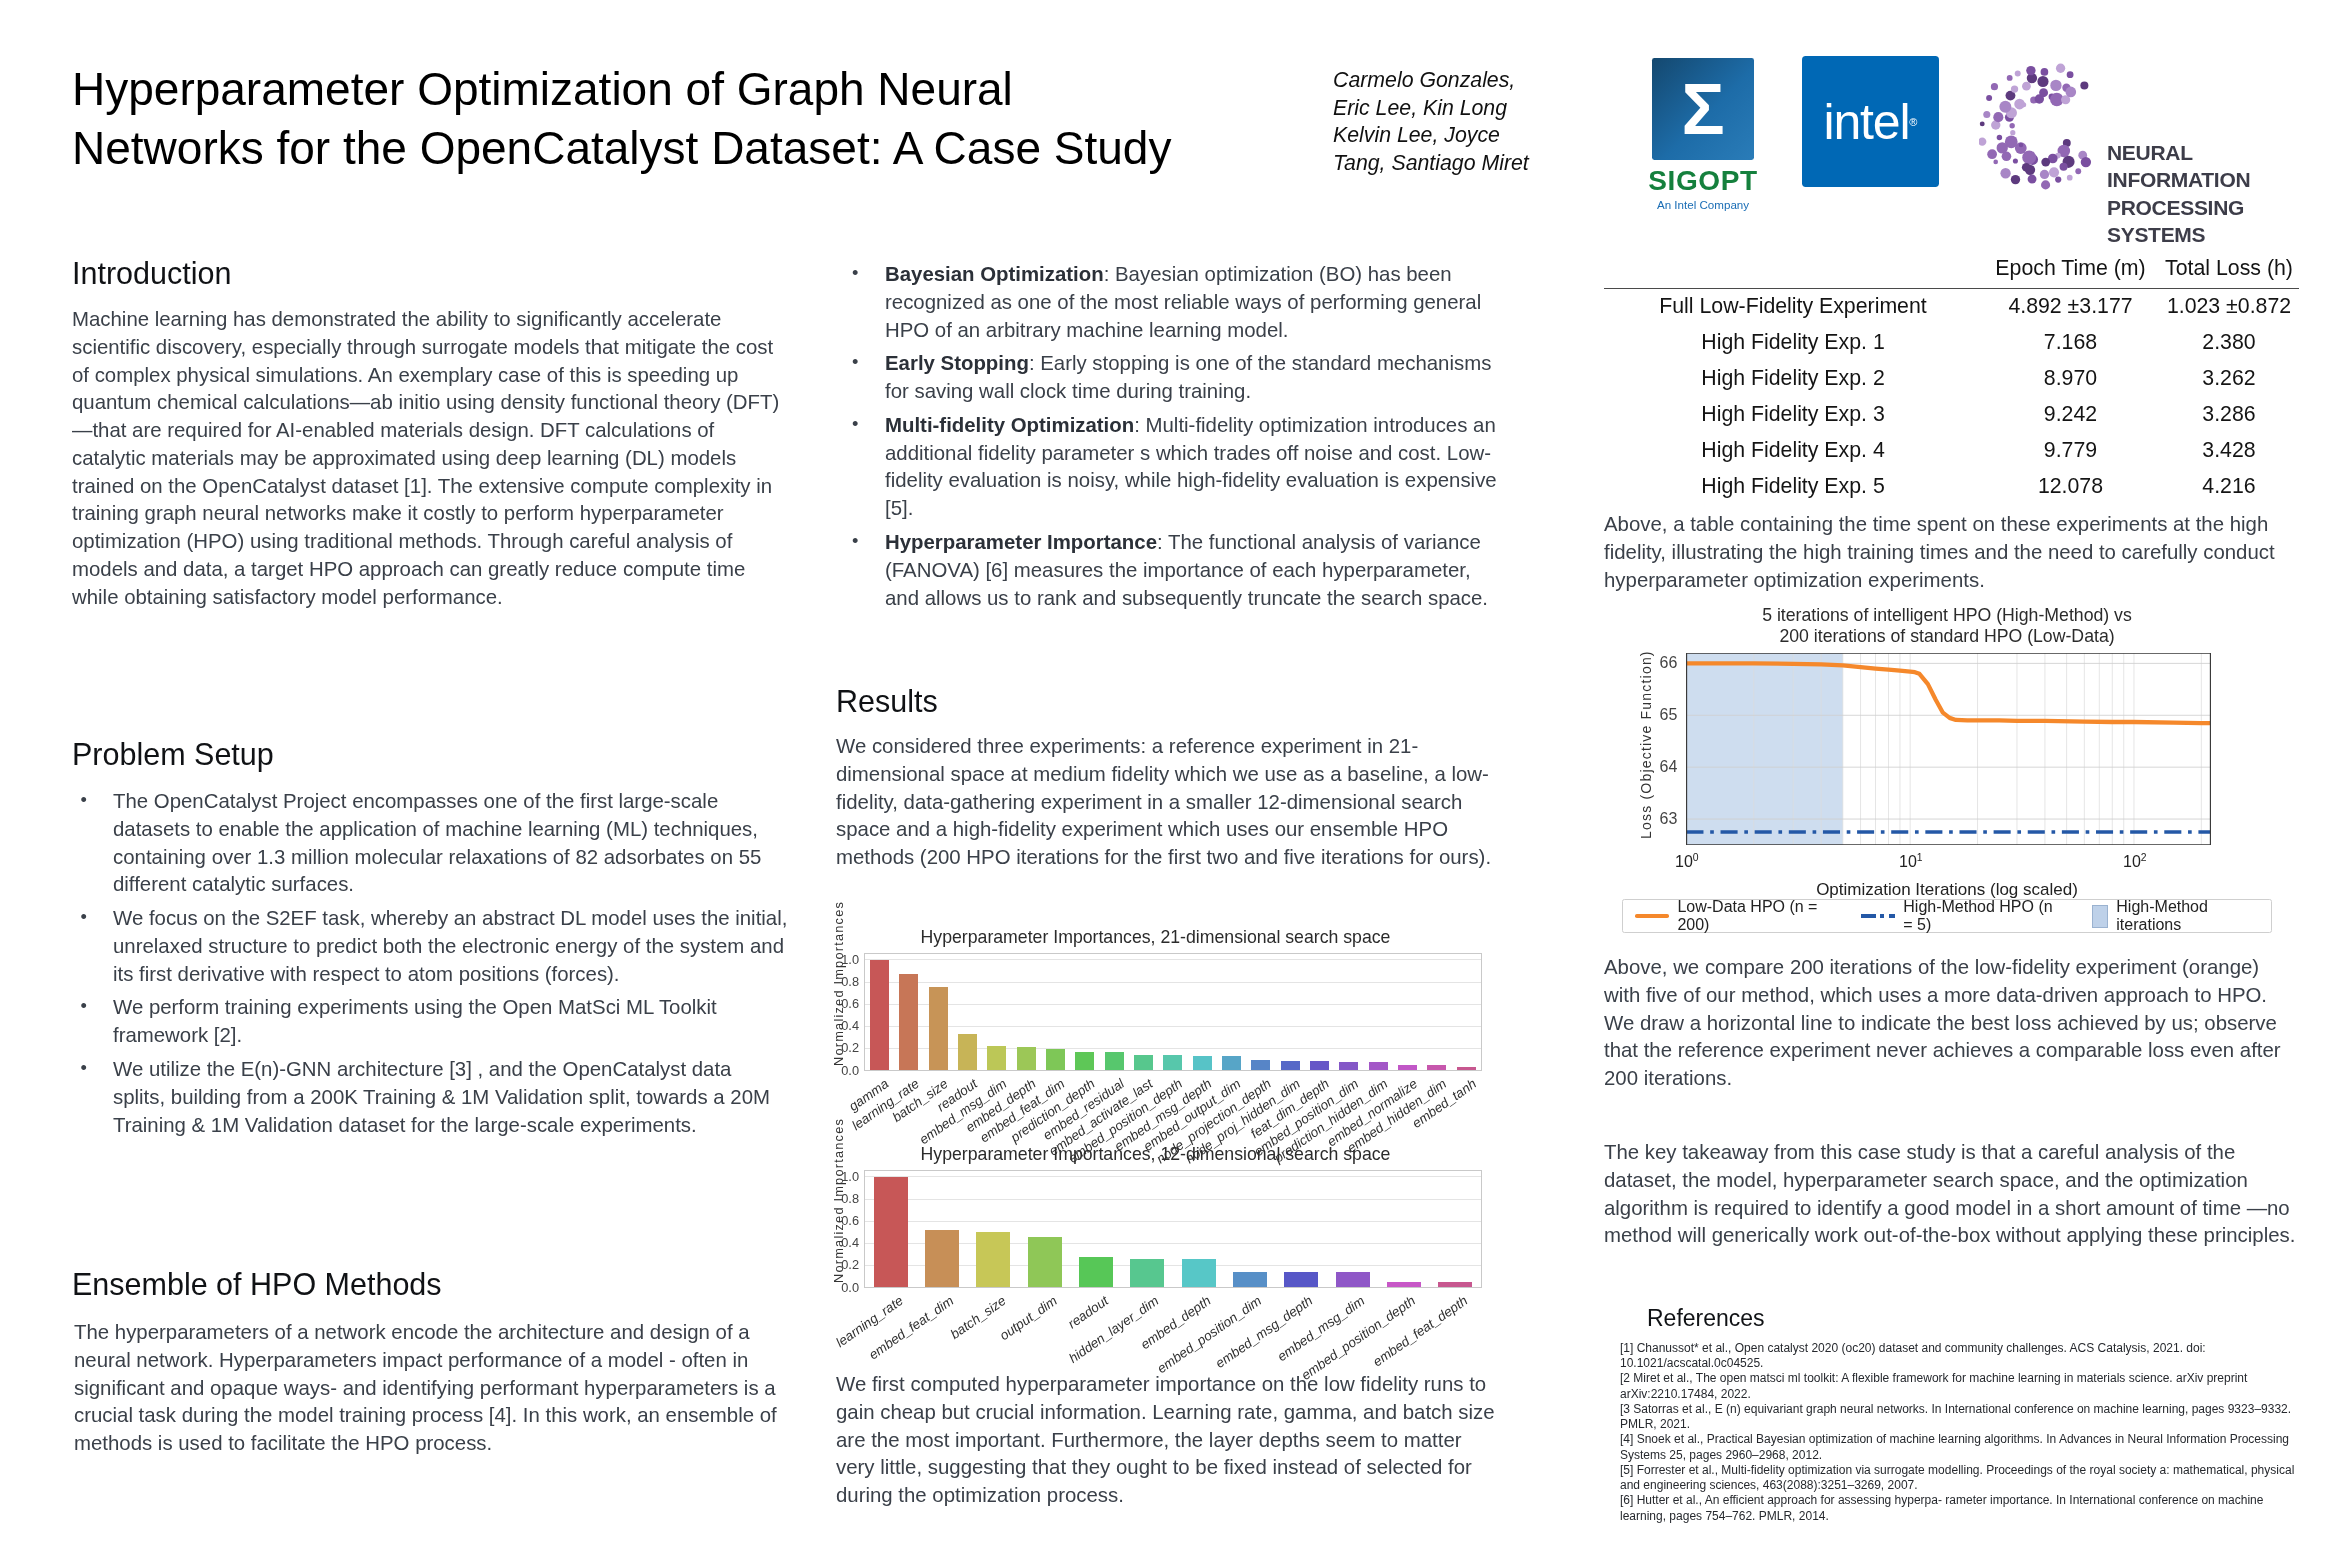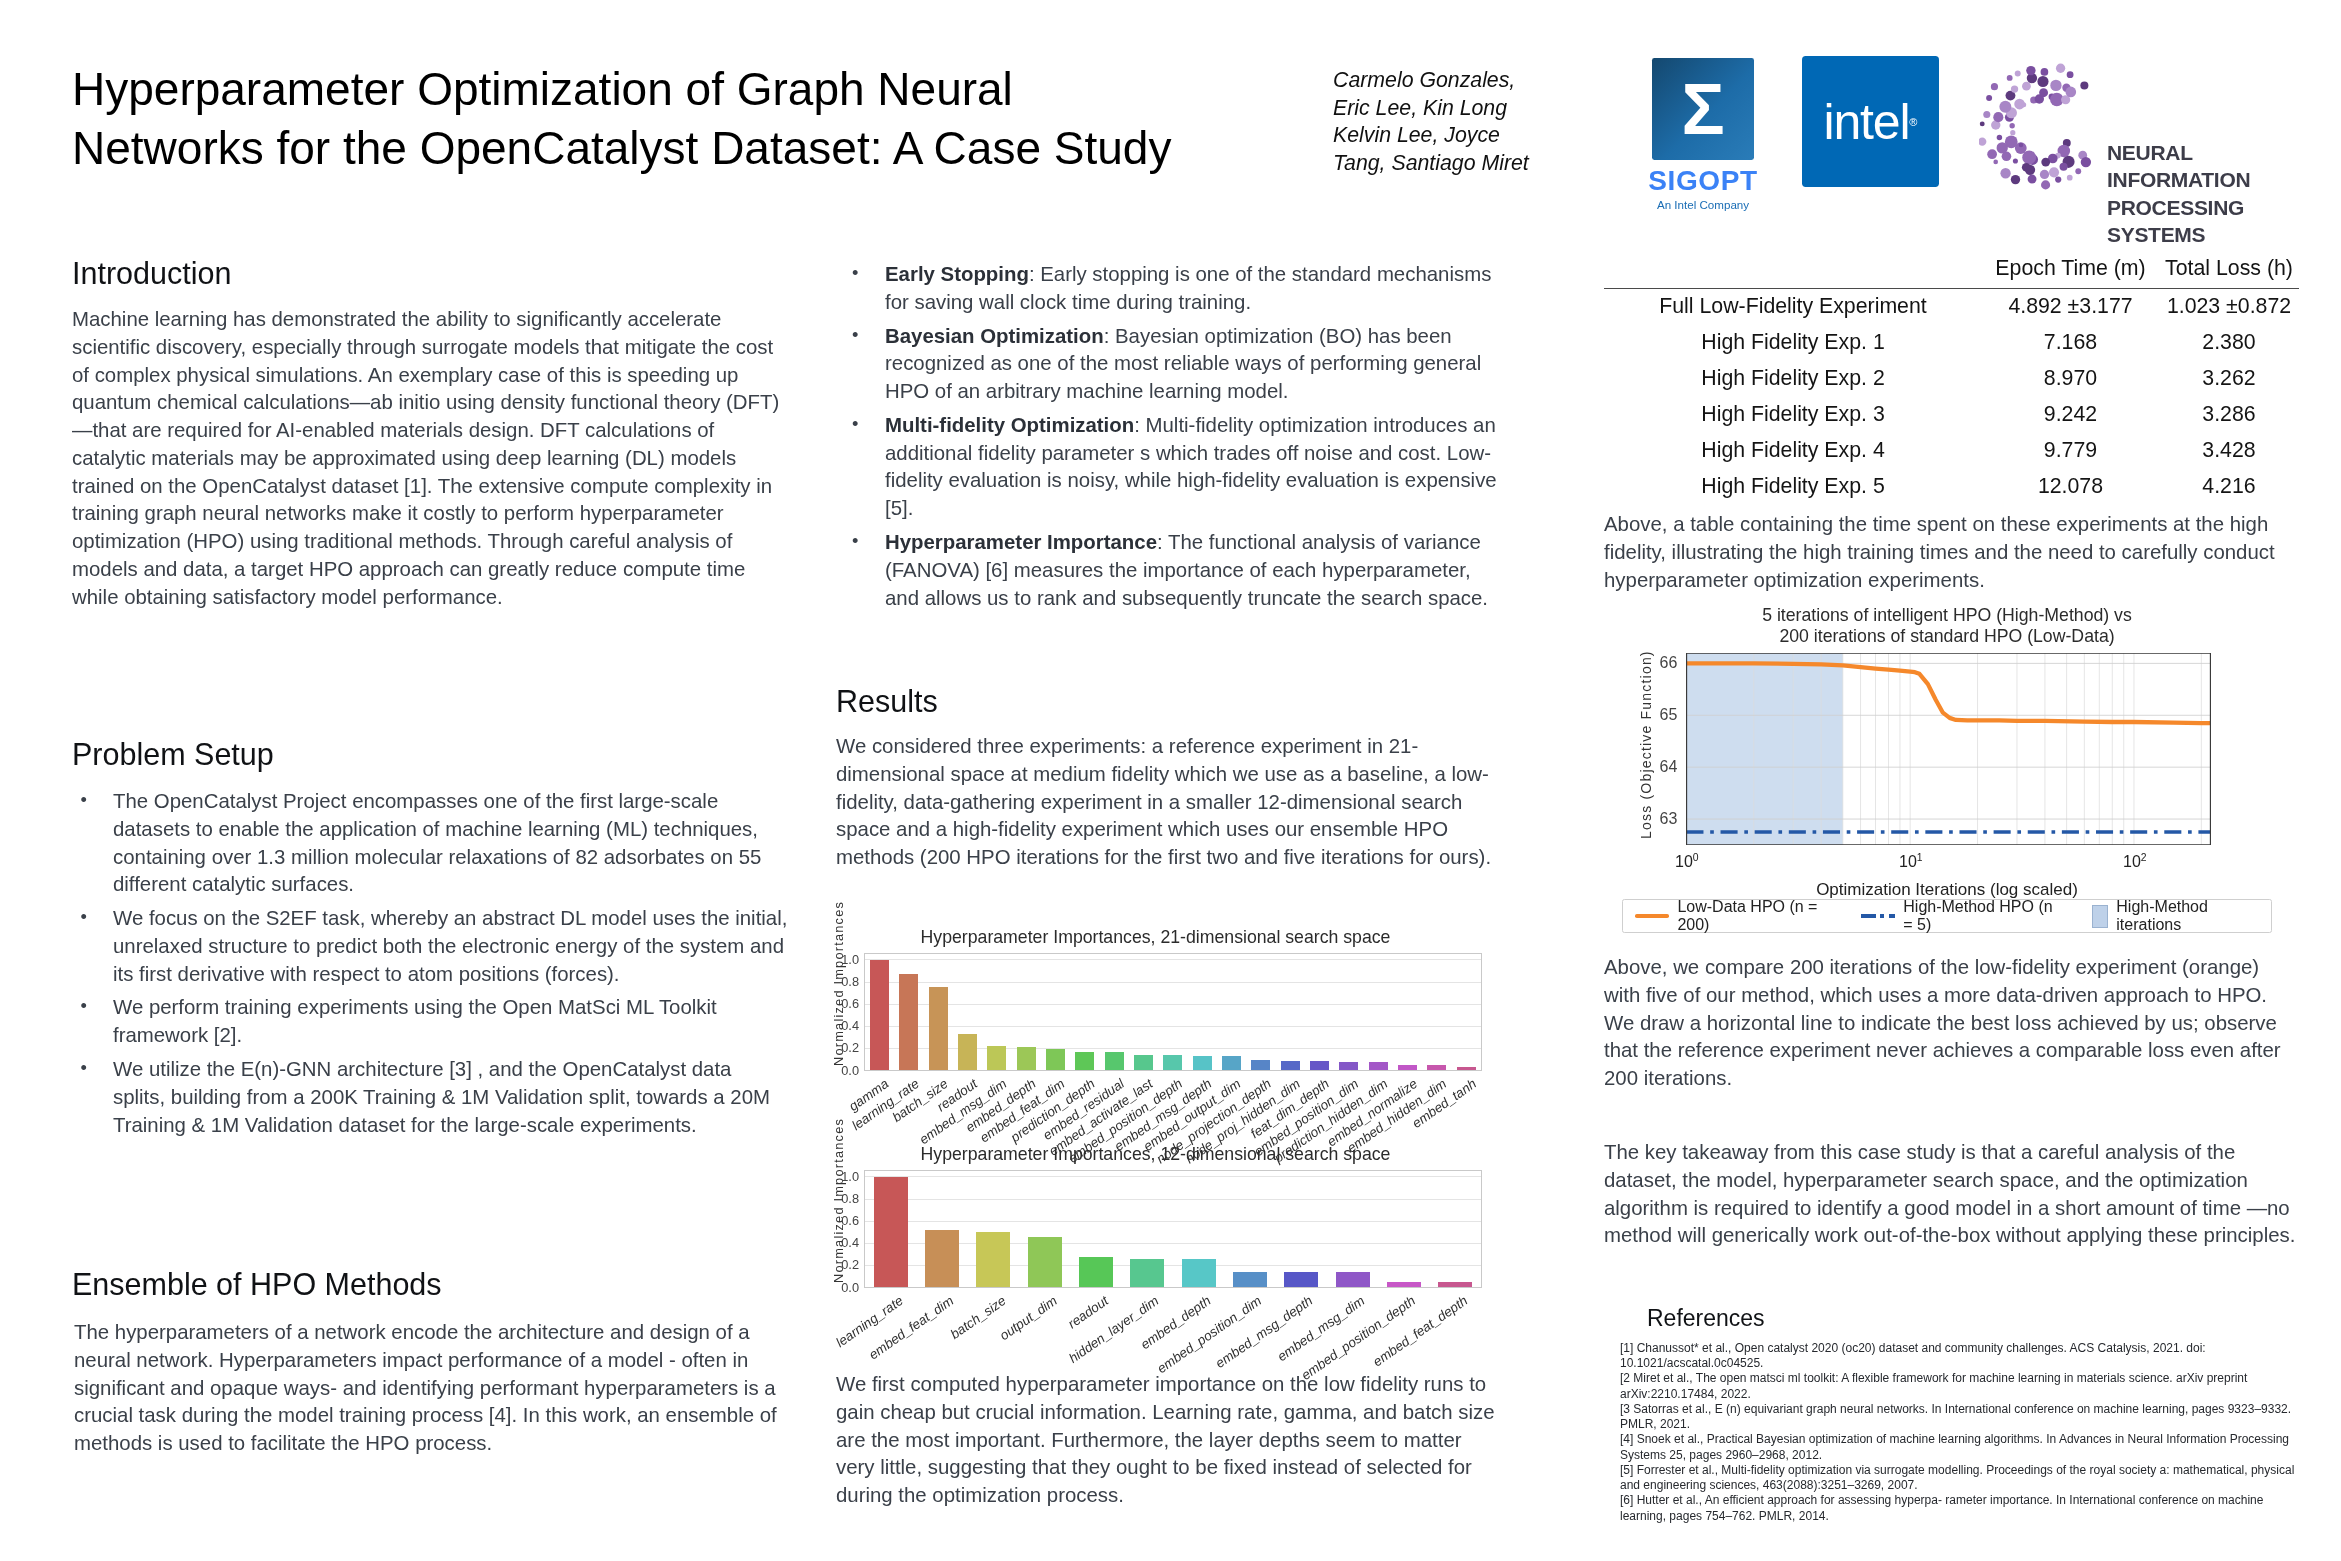--- a/index.html
+++ b/index.html
@@ -17,21 +17,21 @@
   ul.blist li{position:relative;padding-left:41px;margin-bottom:6.1px;}
   ul.blist li::before{content:"•";position:absolute;left:8.5px;top:0;font-size:18.3px;color:#3a4049;}
   ul.blist2 li{padding-left:49px;}
   ul.blist2 li::before{left:16px;}
   .lead{font-weight:700;color:#2b3038;}
   
   .sigopt-box{width:102px;height:102px;margin:0 auto;border-radius:2.4px;
     background:linear-gradient(135deg,#14486f 0%,#1d6ca8 55%,#2a7cb8 100%);
     display:flex;align-items:center;justify-content:center;}
   .sigopt-box span{color:#fff;font-size:72px;font-weight:700;}
-  .sigopt-name{text-align:center;font-size:28px;font-weight:600;color:#3b82f6;letter-spacing:0.6px;margin-top:4.9px;}
+  .sigopt-name{text-align:center;font-size:28px;font-weight:600;color:#15803d;letter-spacing:0.6px;margin-top:4.9px;}
   .sigopt-sub{text-align:center;font-size:11.6px;color:#1a6db5;margin-top:1.2px;}
   .intel-box{width:137px;height:131px;background:#0068b5;border-radius:3.7px;
     display:flex;align-items:center;justify-content:center;}
   .intel-box .word{color:#ffffff;font-size:50px;font-weight:500;letter-spacing:-1.2px;}
   .intel-box .reg{color:#fff;font-size:11px;vertical-align:super;}
   .neurips-text{font-size:21px;font-weight:600;color:#3d3d49;line-height:1.3;letter-spacing:-0.3px;}
   
   .timetable{display:grid;grid-template-columns:378px 177px 140px;font-size:21.3px;color:#141414;}
   .timetable .cell{text-align:center;padding:5.5px 0;}
   .timetable .hdr{padding-bottom:7.3px;}
@@ -165,22 +165,22 @@
     <li>The OpenCatalyst Project encompasses one of the first large-scale datasets to enable the application of machine learning (ML) techniques, containing over 1.3 million molecular relaxations of 82 adsorbates on 55 different catalytic surfaces.</li>
     <li>We focus on the S2EF task, whereby an abstract DL model uses the initial, unrelaxed structure to predict both the electronic energy of the system and its first derivative with respect to atom positions (forces).</li>
     <li>We perform training experiments using the Open MatSci ML Toolkit framework [2].</li>
     <li>We utilize the E(n)-GNN architecture [3] , and the OpenCatalyst data splits, building from a 200K Training &amp; 1M Validation split, towards a 20M Training &amp; 1M Validation dataset for the large-scale experiments.</li>
   </ul>
 
   <div class="abs h2" style="left:72px;top:1267px;">Ensemble of HPO Methods</div>
   <div class="abs body" style="left:74px;top:1319px;width:723px;">The hyperparameters of a network encode the architecture and design of a neural network. Hyperparameters impact performance of a model - often in significant and opaque ways- and identifying performant hyperparameters is a crucial task during the model training process [4]. In this work, an ensemble of methods is used to facilitate the HPO process.</div>
 
   <ul class="abs body blist blist2" style="left:836px;top:261px;width:671px;">
+    <li><span class="lead">Bayesian Optimization</span><span>: Bayesian optimization (BO) has been recognized as one of the most reliable ways of performing general HPO of an arbitrary machine learning model.</span></li>
     <li><span class="lead">Early Stopping</span><span>: Early stopping is one of the standard mechanisms for saving wall clock time during training.</span></li>
-    <li><span class="lead">Bayesian Optimization</span><span>: Bayesian optimization (BO) has been recognized as one of the most reliable ways of performing general HPO of an arbitrary machine learning model.</span></li>
     <li><span class="lead">Multi-fidelity Optimization</span><span>: Multi-fidelity optimization introduces an additional fidelity parameter s which trades off noise and cost. Low-fidelity evaluation is noisy, while high-fidelity evaluation is expensive [5].</span></li>
     <li><span class="lead">Hyperparameter Importance</span><span>: The functional analysis of variance (FANOVA) [6] measures the importance of each hyperparameter, and allows us to rank and subsequently truncate the search space.</span></li>
   </ul>
 
   <div class="abs h2" style="left:836px;top:684px;">Results</div>
   <div class="abs body" style="left:836px;top:733px;width:668px;">We considered three experiments: a reference experiment in 21-dimensional space at medium fidelity which we use as a baseline, a low-fidelity, data-gathering experiment in a smaller 12-dimensional search space and a high-fidelity experiment which uses our ensemble HPO methods (200 HPO iterations for the first two and five iterations for ours).</div>
 
   <div class="chart" style="left:820px;top:927px;width:671px;height:213px;">
       <div class="bc-title" style="top: 0px;">Hyperparameter Importances, 21-dimensional search space</div>
       <div class="bc-ylabel" style="left: 11px; top: 139px;">Normalized Importances</div>

